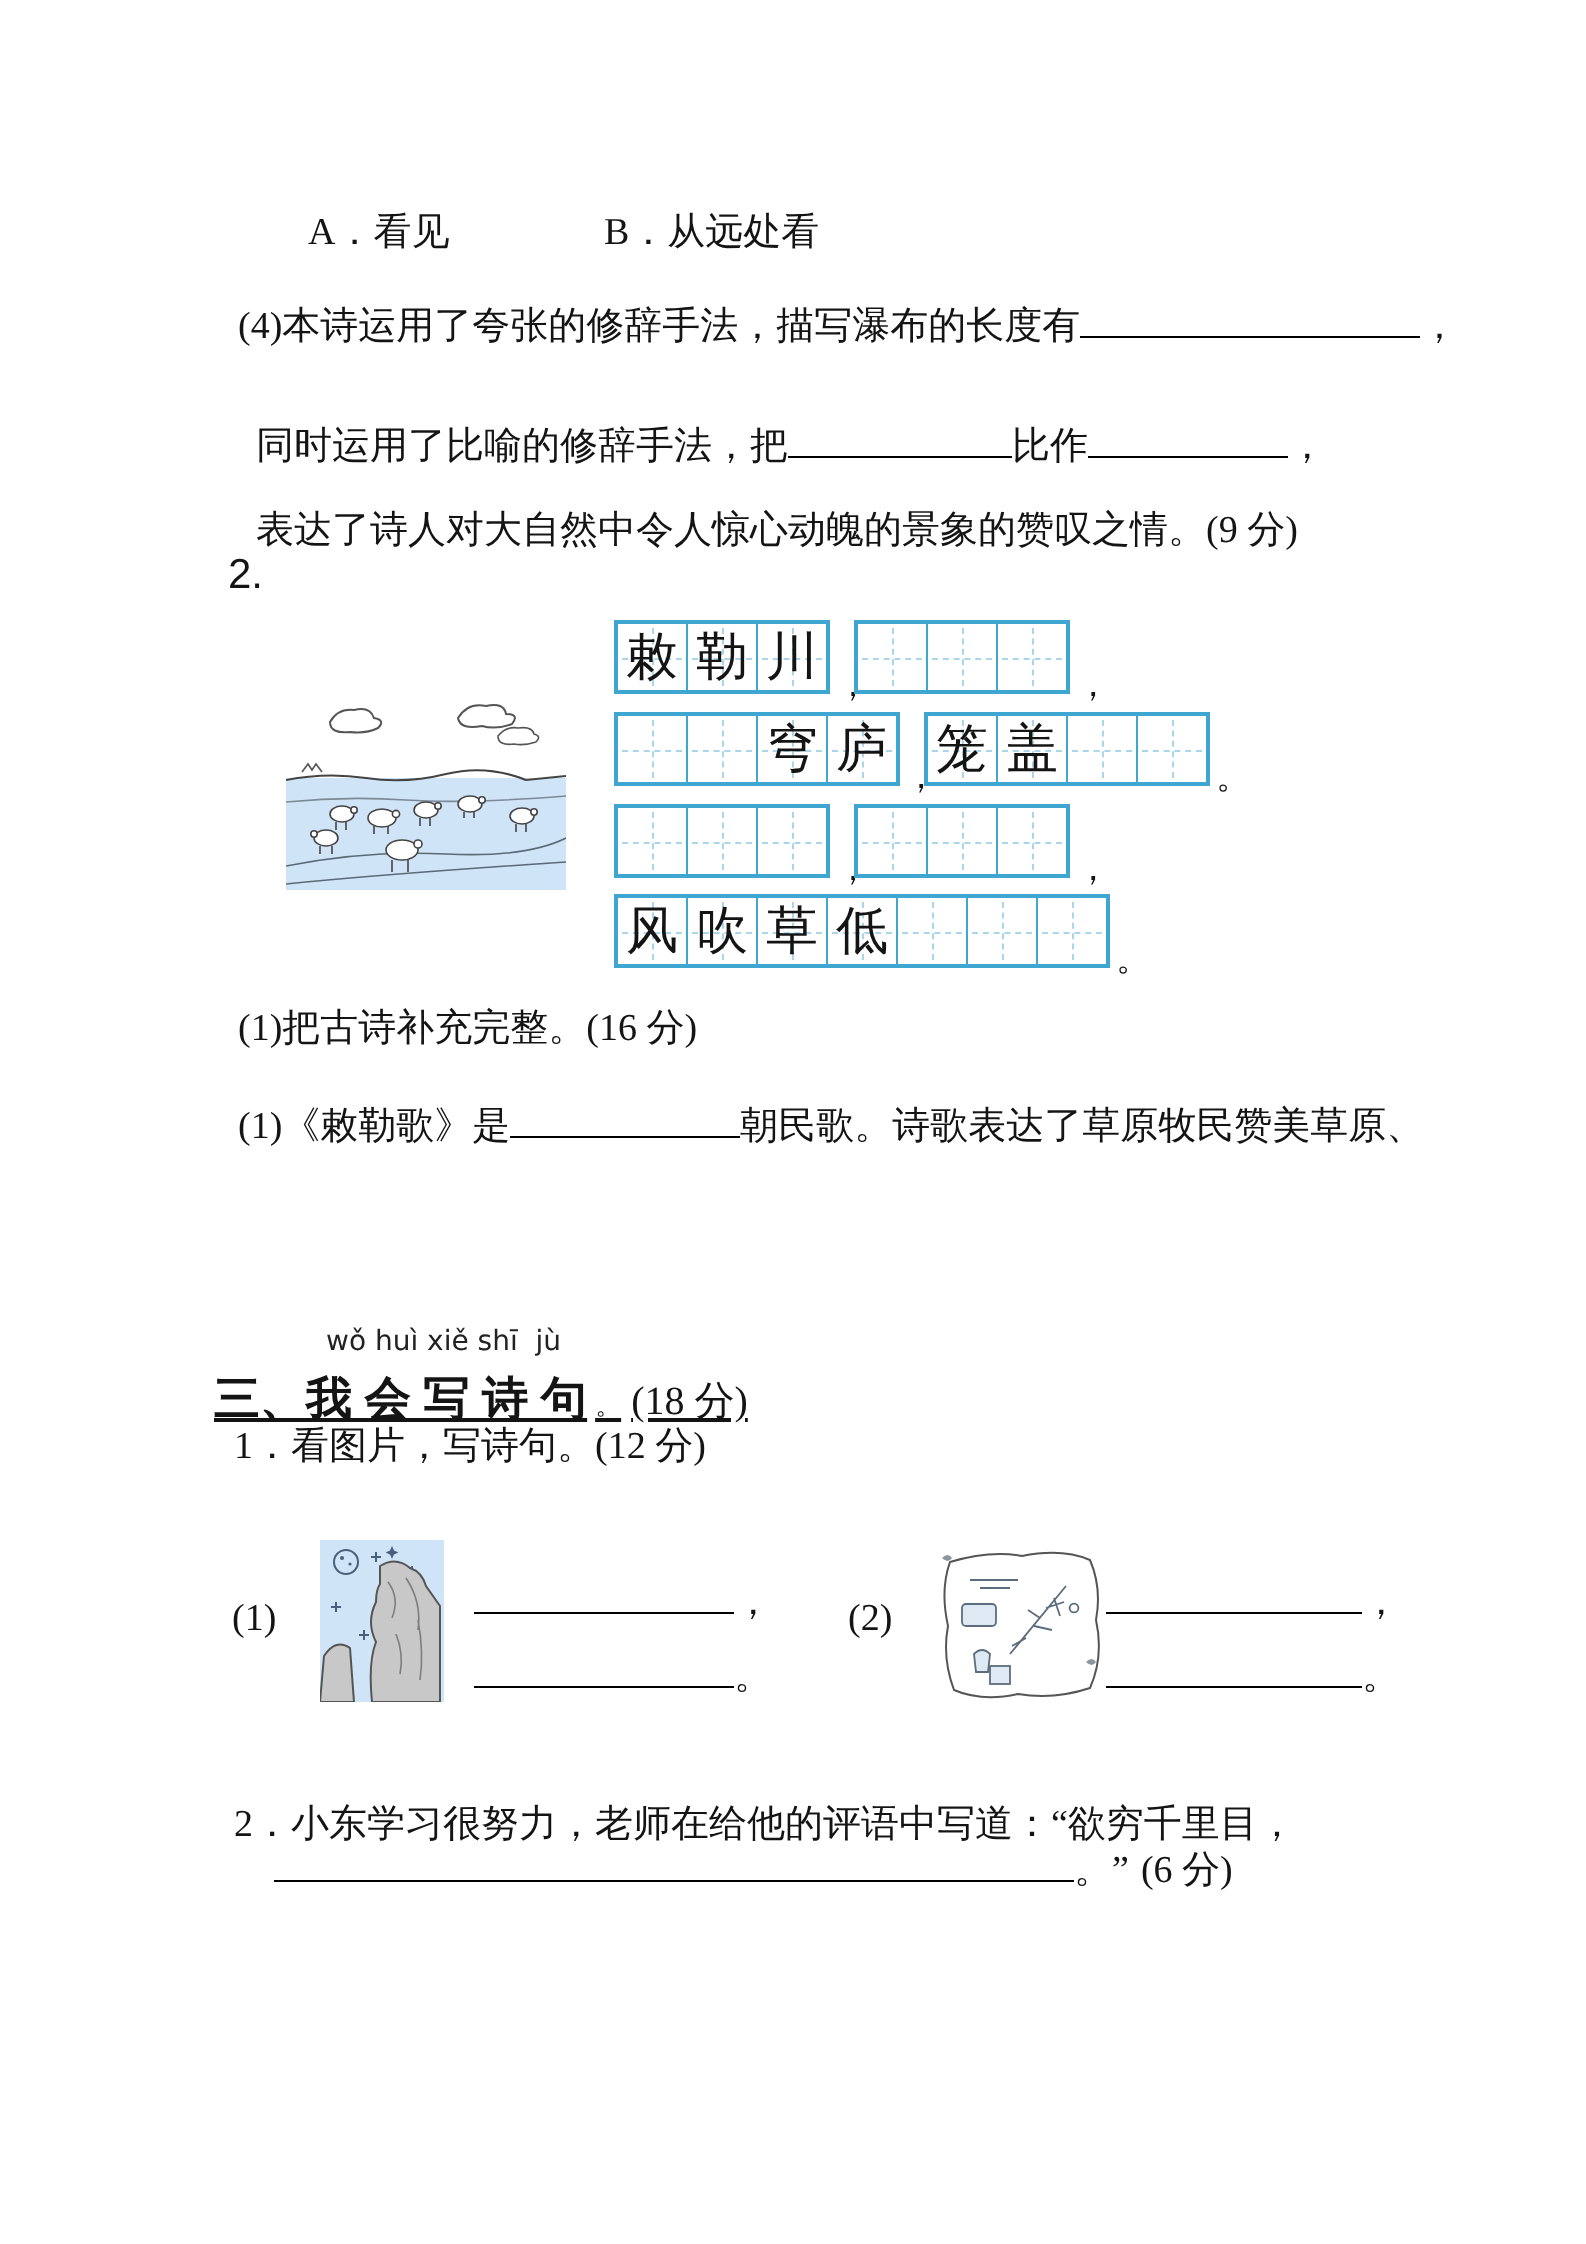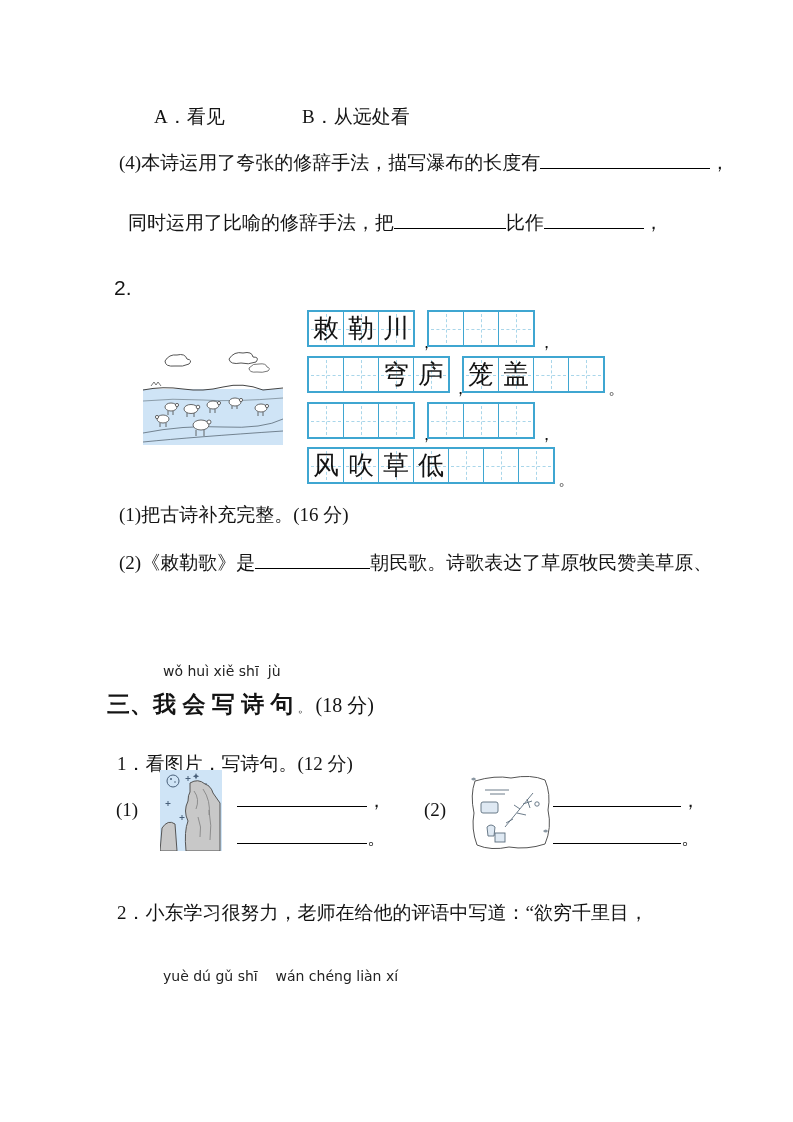--- a/index.html
+++ b/index.html
@@ -11,21 +11,21 @@
   html,body{margin:0;padding:0;background:#ffffff;}
   .page{
     position:relative;width:793px;height:1122px;background:#ffffff;overflow:hidden;
     font-family:"Liberation Serif","DejaVu Serif",serif;color:var(--ink);
   }
   .t{position:absolute;font-size:19px;line-height:26px;white-space:pre;}
   .sans{font-family:"Liberation Sans","DejaVu Sans",sans-serif;}
   .pinyin{position:absolute;font-family:"DejaVu Sans","Liberation Sans",sans-serif;
     font-size:14px;line-height:16px;color:#222;white-space:pre;}
   .heading{position:absolute;font-family:"Liberation Sans","DejaVu Sans",sans-serif;
-    font-weight:700;font-size:23px;line-height:40px;white-space:pre;}
+    font-weight:700;font-size:23px;line-height:30px;white-space:pre;text-decoration:underline;}
   .heading .hpunct{font-size:13px;font-weight:400;margin:0 5px 0 4px;}
   .heading .hscore{font-family:"Liberation Serif","DejaVu Serif",serif;font-weight:400;font-size:20px;}
   .blank{display:inline-block;border-bottom:1.6px solid #000;height:1.05em;vertical-align:baseline;}
   .grid-group{position:absolute;display:flex;border:2px solid var(--grid-border);background:#fff;}
   .gcell{position:relative;width:34px;height:33px;display:flex;align-items:center;justify-content:center;
     font-size:26px;line-height:33px;border-right:1.5px solid var(--grid-border);}
   .gcell:last-child{border-right:none;}
   .gcell::before{content:"";position:absolute;left:50%;top:2px;bottom:2px;border-left:1px dashed var(--grid-dash);}
   .gcell::after{content:"";position:absolute;top:50%;left:2px;right:2px;border-top:1px dashed var(--grid-dash);}
   .gcell span{position:relative;z-index:2;}
@@ -36,20 +36,21 @@
 </head>
 <body>
 
 <div class="page">
 
   <div class="t" style="left:154px;top:104px">A．看见</div>
   <div class="t" style="left:302px;top:104px">B．从远处看</div>
 
   <div class="t" style="left:119px;top:148px"><span>(4)本诗运用了夸张的修辞手法，描写瀑布的长度有</span><span class="blank" style="width:170px"></span><span>，</span></div>
   <div class="t" style="left:128px;top:208px"><span>同时运用了比喻的修辞手法，把</span><span class="blank" style="width:112px"></span><span>比作</span><span class="blank" style="width:100px"></span><span>，</span></div>
+  <div class="t" style="left:128px;top:253px"><span>表达了诗人对大自然中令人惊心动魄的景象的赞叹之情。</span><span>(9 分)</span></div>
 
   <div class="t sans" style="left:114px;top:275px;font-size:21px">2.</div>
 
   <div class="illus" style="left:143px;top:345px">
     <svg width="140" height="100" viewBox="0 0 140 100">
       <rect x="0" y="0" width="140" height="100" fill="#ffffff"></rect>
       <rect x="0" y="44" width="140" height="56" class="illus-bg"></rect>
       <path d="M0,45 Q20,41 40,44 T80,42 T120,45 L140,43" stroke="#444" fill="none" stroke-width="1"></path>
       <path d="M0,56 Q30,53 60,55 T140,53" stroke="#7a8a96" fill="none" stroke-width="0.8"></path>
       <path d="M0,88 Q40,80 80,82 T140,74" stroke="#5a6a76" fill="none" stroke-width="0.8"></path>
@@ -184,26 +185,26 @@
       <div class="gcell">
         <span></span>
       </div>
       <div class="gcell">
         <span></span>
       </div>
     </div>
   <span class="gpunct" style="left:558px;top:471px">。</span>
 
   <div class="t" style="left:119px;top:502px"><span>(1)把古诗补充完整。</span><span>(16 分)</span></div>
-  <div class="t" style="left:119px;top:548px"><span>(2)《敕勒歌》是</span><span class="blank" style="width:115px"></span><span>朝民歌。诗歌表达了草原牧民赞美草原、</span></div>
+  <div class="t" style="left:119px;top:548px"><span>(1)《敕勒歌》是</span><span class="blank" style="width:115px"></span><span>朝民歌。诗歌表达了草原牧民赞美草原、</span></div>
 
   <div class="pinyin" style="left:163px;top:663px">wǒ huì xiě shī  jù</div>
   <div class="heading" style="left:107px;top:684px"><span>三、我 会 写 诗 句</span><span class="hpunct">。</span><span class="hscore">(18 分)</span></div>
 
-  <div class="t" style="left:117px;top:751px"><span>1．看图片，写诗句。</span><span>(12 分)</span></div>
+  <div class="t" style="left:117px;top:711px"><span>1．看图片，写诗句。</span><span>(12 分)</span></div>
 
   <div class="t" style="left:116px;top:797px">(1)</div>
   <div class="illus" style="left:160px;top:770px">
     <svg width="62" height="81" viewBox="0 0 62 81">
       <rect width="62" height="81" class="illus-bg"></rect>
       <circle cx="13" cy="11" r="6" fill="none" stroke="#49607a" stroke-width="1"></circle>
       <circle cx="11" cy="9" r="1" fill="#49607a"></circle>
         <circle cx="15" cy="12" r="0.8" fill="#49607a"></circle>
       <g stroke="#49607a" stroke-width="1" fill="none">
         <path d="M28,6 v5 M25.5,8.5 h5"></path>
@@ -236,16 +237,16 @@
         <rect x="30" y="64" width="10" height="9" fill="#dfe9f3"></rect>
         <path d="M6,10 q3,-3 5,0 q-2,3 -5,0 z" fill="#8a97a2" stroke="none"></path>
         <path d="M78,62 q3,-3 5,0 q-2,3 -5,0 z" fill="#8a97a2" stroke="none"></path>
       </g>
     </svg>
   </div>
   <div class="t" style="left:553px;top:786px"><span class="blank" style="width:128px"></span><span>，</span></div>
   <div class="t" style="left:553px;top:823px"><span class="blank" style="width:128px"></span><span>。</span></div>
 
   <div class="t" style="left:117px;top:900px">2．小东学习很努力，老师在给他的评语中写道：“欲穷千里目，</div>
-
-  <div class="pinyin" style="left:163px;top:968px">yuè dú gǔ shī    wán chéng liàn xí</div>
+  <div class="t" style="left:137px;top:920px"><span class="blank" style="width:400px"></span><span>。”</span><span style="margin-left:6px">(6 分)</span></div>
+
 
 </div>
 
 </body></html>

